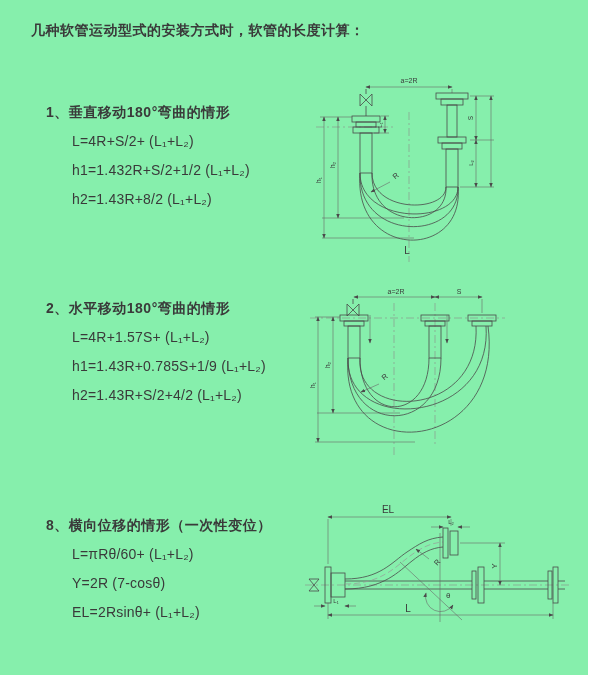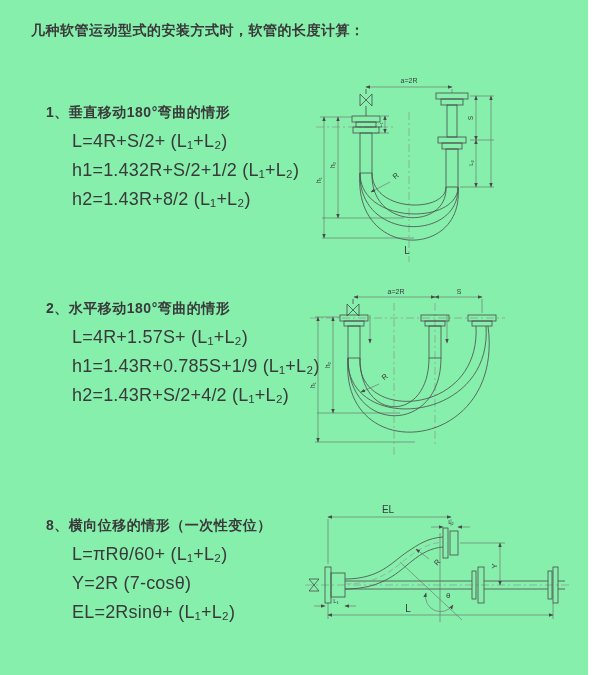--- a/index.html
+++ b/index.html
@@ -1,21 +1,21 @@
 <!DOCTYPE html>
 <html><head>
 <meta charset="utf-8">
 <style>
   html,body{margin:0;padding:0;background:#fff;}
   .page{position:relative;width:588px;height:675px;background:#86efac;overflow:hidden;
         font-family:"Liberation Sans","DejaVu Sans",sans-serif;color:#3a3a3a;text-decoration:underline;}
   .title{position:absolute;left:31px;top:22px;font-size:14px;font-weight:600;letter-spacing:.5px;}
   .section{position:absolute;left:46px;width:270px;}
   .heading{font-size:14px;font-weight:600;letter-spacing:.5px;margin-bottom:5px;white-space:nowrap;}
-  .formula{font-size:18px;line-height:29px;padding-left:26px;white-space:nowrap;letter-spacing:.2px;}
+  .formula{font-size:14px;line-height:29px;padding-left:26px;white-space:nowrap;letter-spacing:.2px;}
   .diag{position:absolute;}
   svg{display:block;}
   svg text{font-family:"Liberation Sans","DejaVu Sans",sans-serif;fill:#3a3a3a;}
   .ln{stroke:#4a4a4a;stroke-width:.8;fill:none;}
   .thin{stroke:#6a6a6a;stroke-width:.6;fill:none;}
   .cl{stroke:#8a8a8a;stroke-width:.6;fill:none;stroke-dasharray:8 3 2 3;}
   .hosed{stroke:#9a9a9a;stroke-width:.7;fill:none;stroke-dasharray:6 3;}
 </style>
 </head>
 <body>

